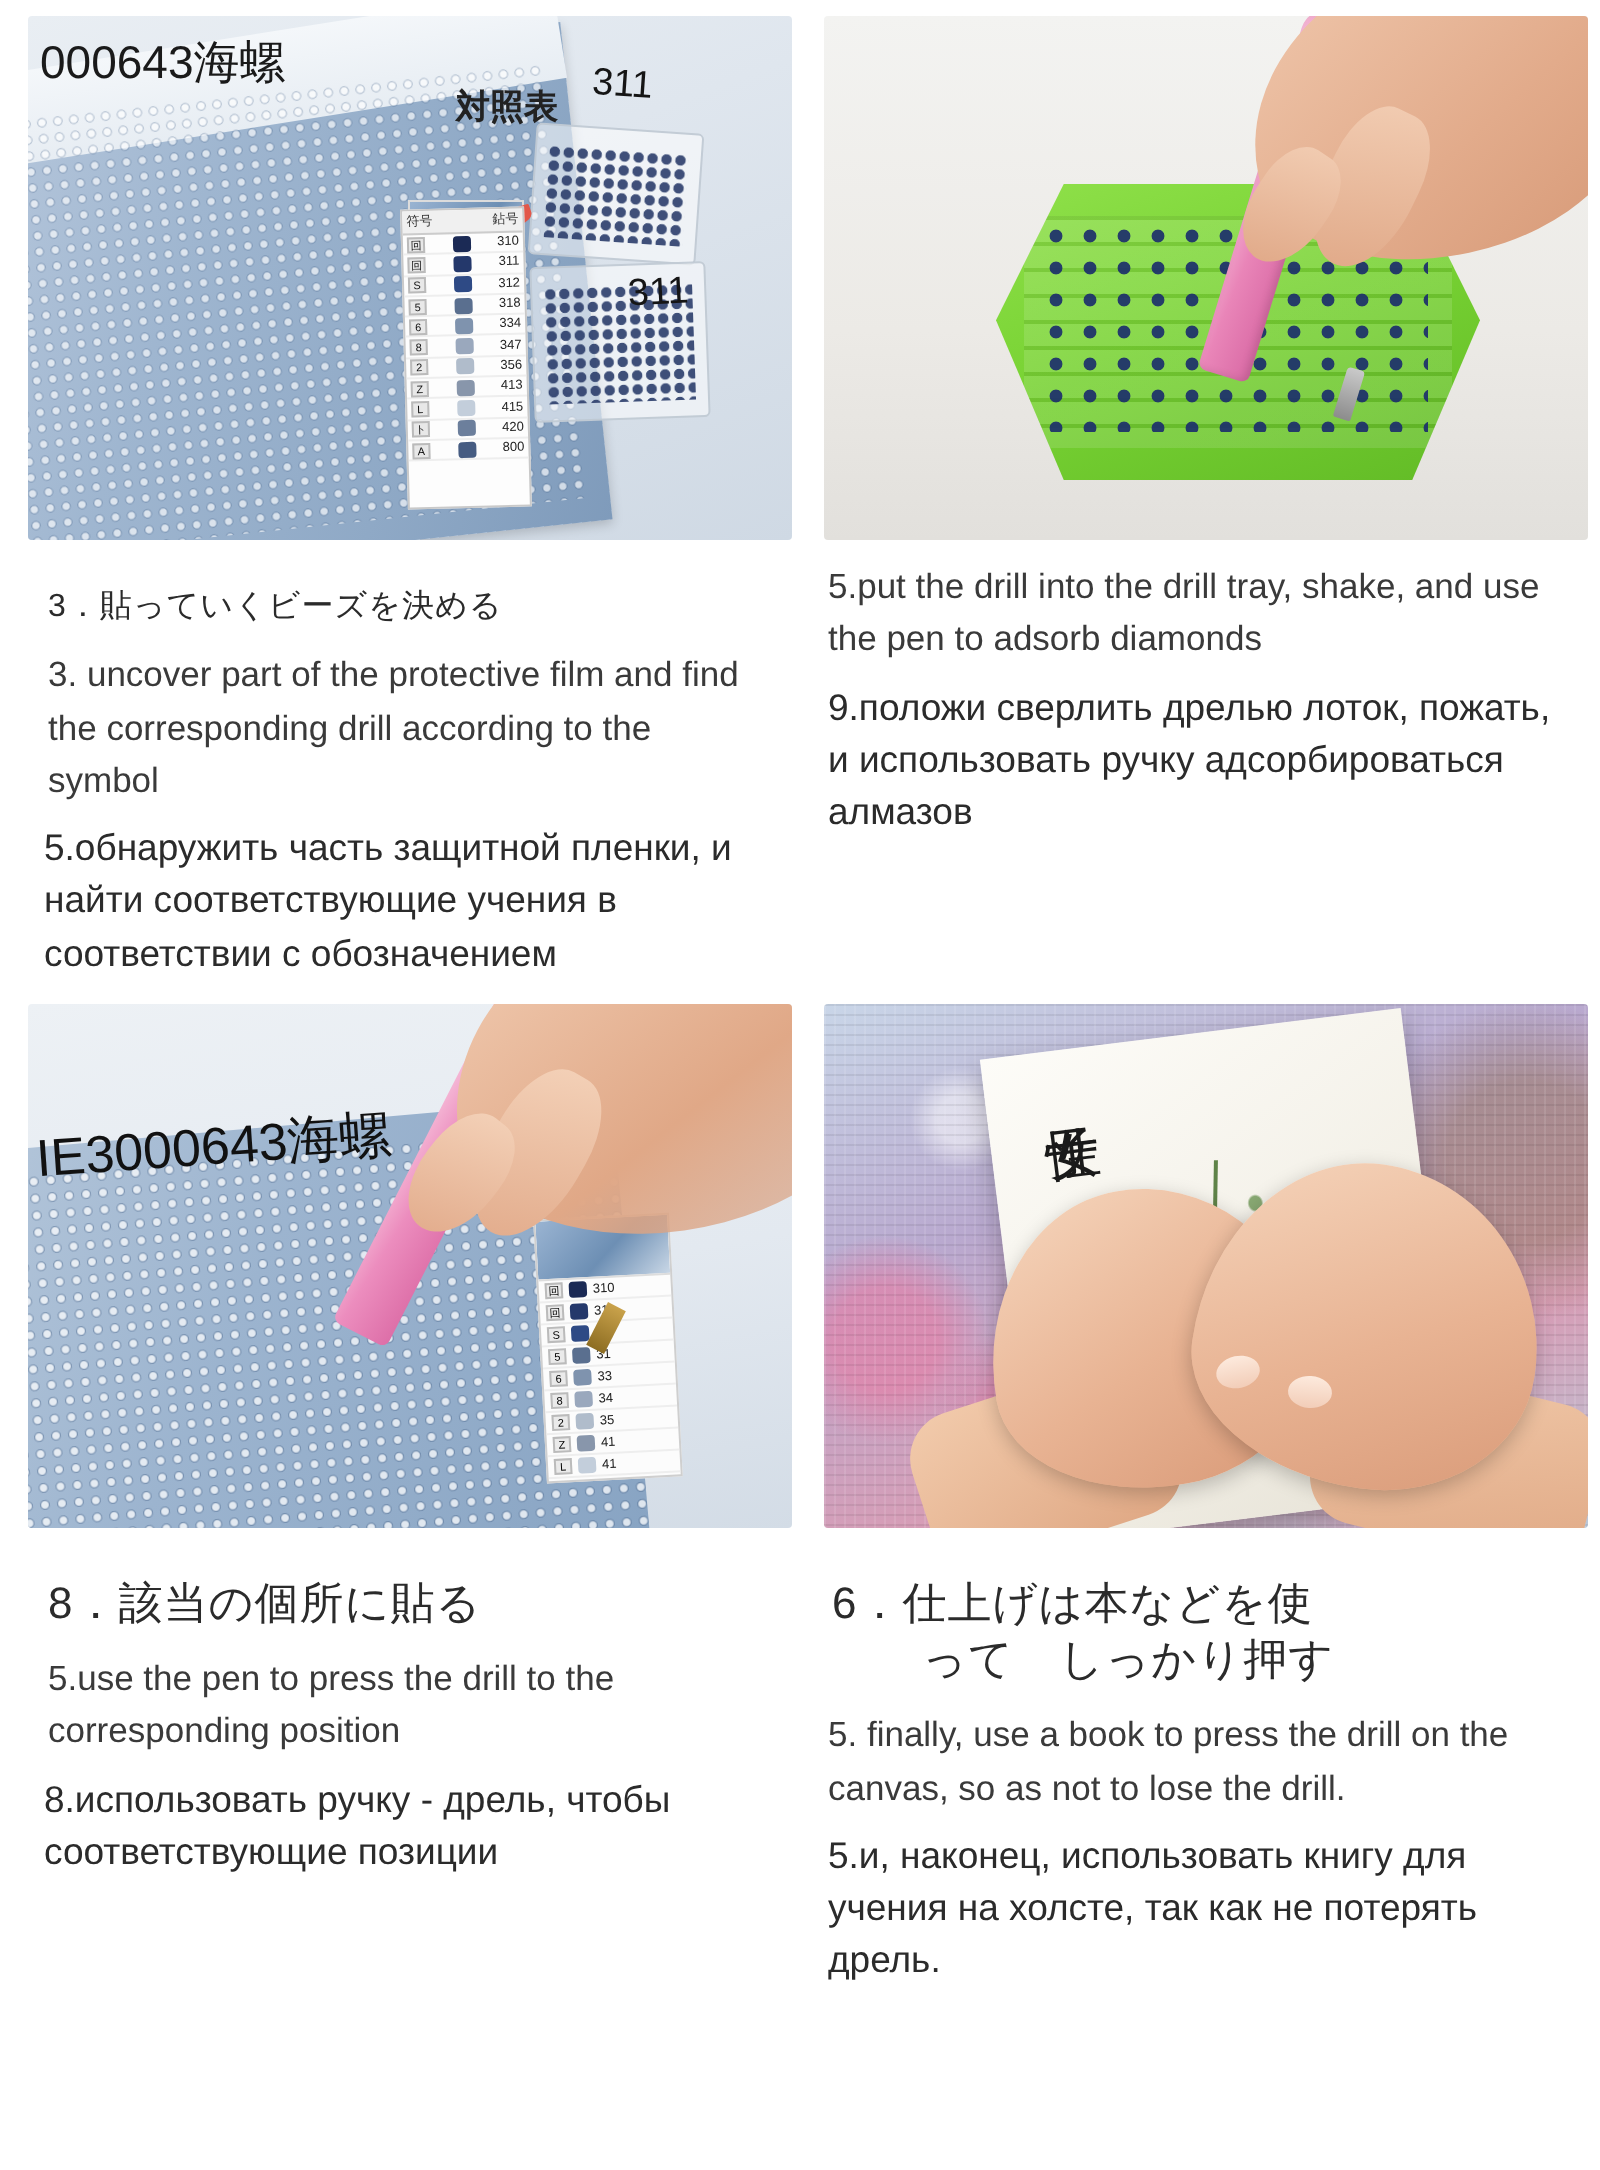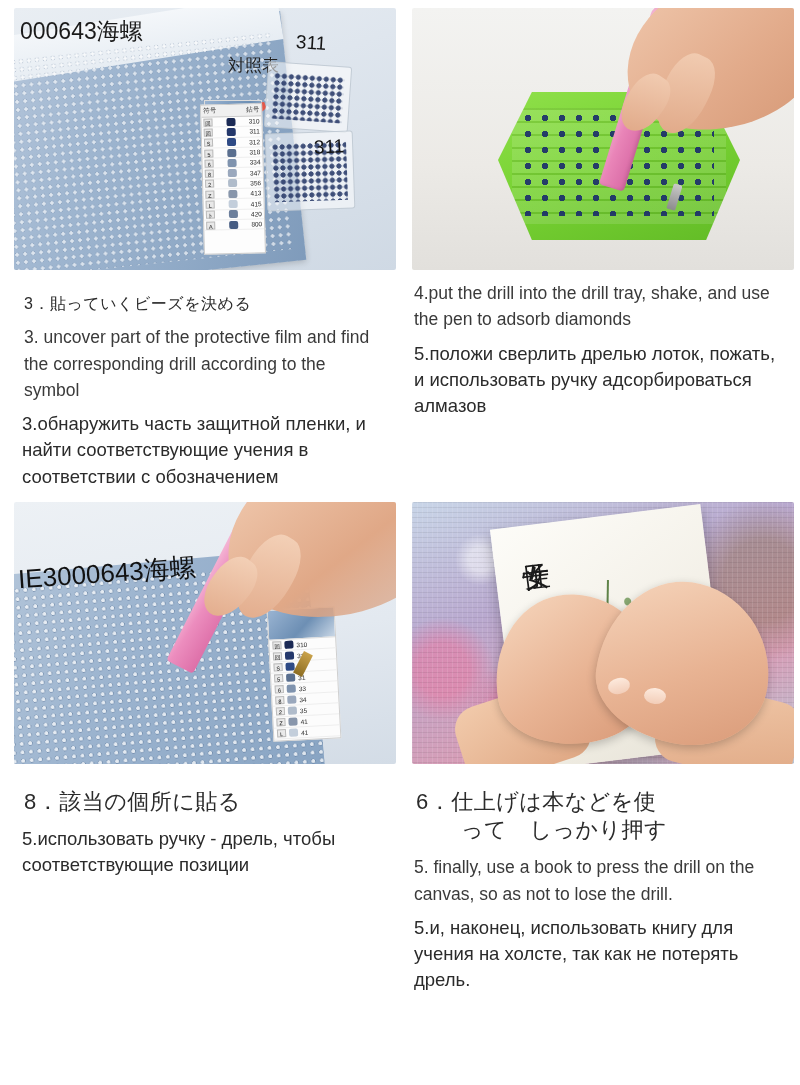--- a/index.html
+++ b/index.html
@@ -87,22 +87,22 @@
     position: absolute; left: 0; top: 0; width: 100%; height: 46px;
     background: linear-gradient(#f4f7fa,#e7edf3);
     transform: rotate(-3deg) translateY(-10px);
   }
   .p1 .code {
     position: absolute; left: 6px; top: 8px;
     font-size: 23px; color: #1a1a1a; font-family: "Liberation Sans", sans-serif;
     white-space: nowrap;
   }
   .p1 .label-right {
-    position: absolute; left: 214px; top: 46px;
-    font-size: 17px; color: #222; white-space: nowrap;
+    position: absolute; left: 214px; top: 34px;
+    font-size: 17px; color: #222; white-space: nowrap; font-weight: bold;
   }
   .p1 .chart {
     position: absolute; left: 188px; top: 96px;
     width: 62px; height: 150px;
     background: #fdfdfd;
     border: 1px solid #c9c9c9;
     transform: rotate(-1.5deg);
     font-size: 6px; color: #333;
     overflow: hidden;
   }
@@ -407,38 +407,38 @@
           <div class="crow">
             <span class="sym">A</span>
             <span class="dot" style="background:#465c82"></span>
             <span class="num">800</span>
           </div>
         </div>
       </div>
 
       <div class="jp">3．貼っていくビーズを決める</div>
       <div class="en">3. uncover part of the protective film and find the corresponding drill according to the symbol</div>
-      <div class="ru">3.обнаружить часть защитной пленки, и найти соответствующие учения в соответствии с обозначением</div>
+      <div class="ru">5.обнаружить часть защитной пленки, и найти соответствующие учения в соответствии с обозначением</div>
     </div>
 
     <div class="cell right row1">
       <div class="photo p2">
         <div class="tray">
           <div class="grooves"></div>
           <div class="beads"></div>
         </div>
         <div class="pen"></div>
         <div class="pentip"></div>
         <div class="hand"></div>
         <div class="finger f1"></div>
         <div class="finger f2"></div>
       </div>
 
-      <div class="en">4.put the drill into the drill tray, shake, and use the pen to adsorb diamonds</div>
-      <div class="ru">5.положи сверлить дрелью лоток, пожать, и использовать ручку адсорбироваться алмазов</div>
+      <div class="en">5.put the drill into the drill tray, shake, and use the pen to adsorb diamonds</div>
+      <div class="ru">9.положи сверлить дрелью лоток, пожать, и использовать ручку адсорбироваться алмазов</div>
     </div>
 
     <div class="cell left row2">
       <div class="photo p3">
         <div class="canvas">
           <div class="beadfield"></div>
         </div>
         <div class="code">IE3000643海螺</div>
         <div class="label-right">対照</div>
         <div class="chart">
@@ -490,21 +490,22 @@
           </div>
         </div>
         <div class="pen"></div>
         <div class="pentip"></div>
         <div class="hand"></div>
         <div class="finger f1"></div>
         <div class="finger f2"></div>
       </div>
 
       <div class="jp">8．該当の個所に貼る</div>
-      <div class="ru">5.использовать ручку - дрель, чтобы соответствующие позиции</div>
+      <div class="en">5.use the pen to press the drill to the corresponding position</div>
+      <div class="ru">8.использовать ручку - дрель, чтобы соответствующие позиции</div>
     </div>
 
     <div class="cell right row2">
       <div class="photo p4">
         <div class="bg-bokeh"></div>
         <div class="weave"></div>
         <div class="book">
           <div class="glyphs">女性子</div>
           <div class="sprig"></div>
           <div class="lines"></div>

